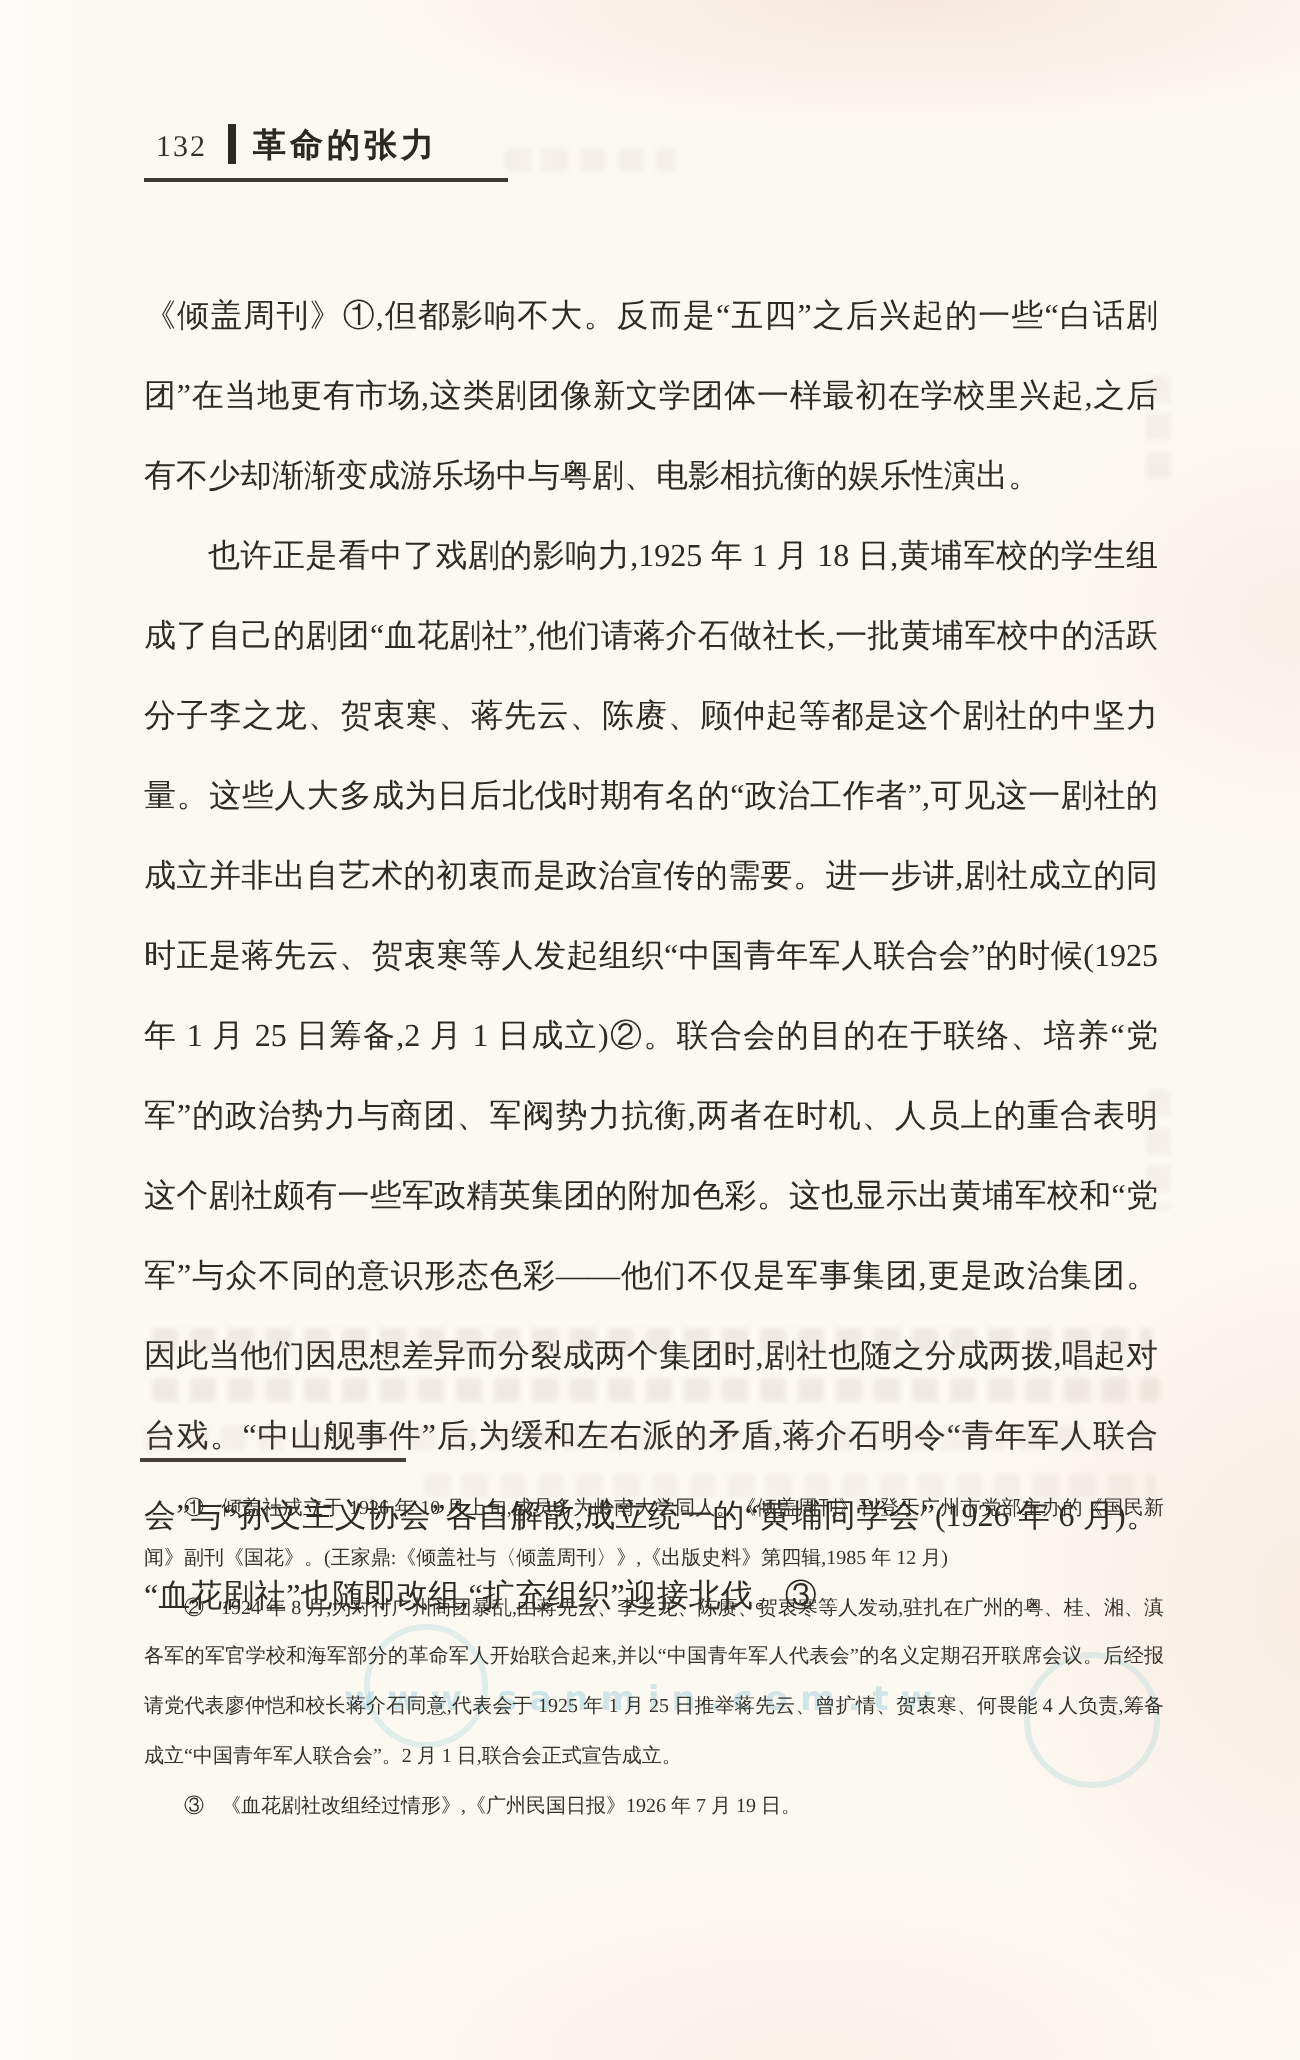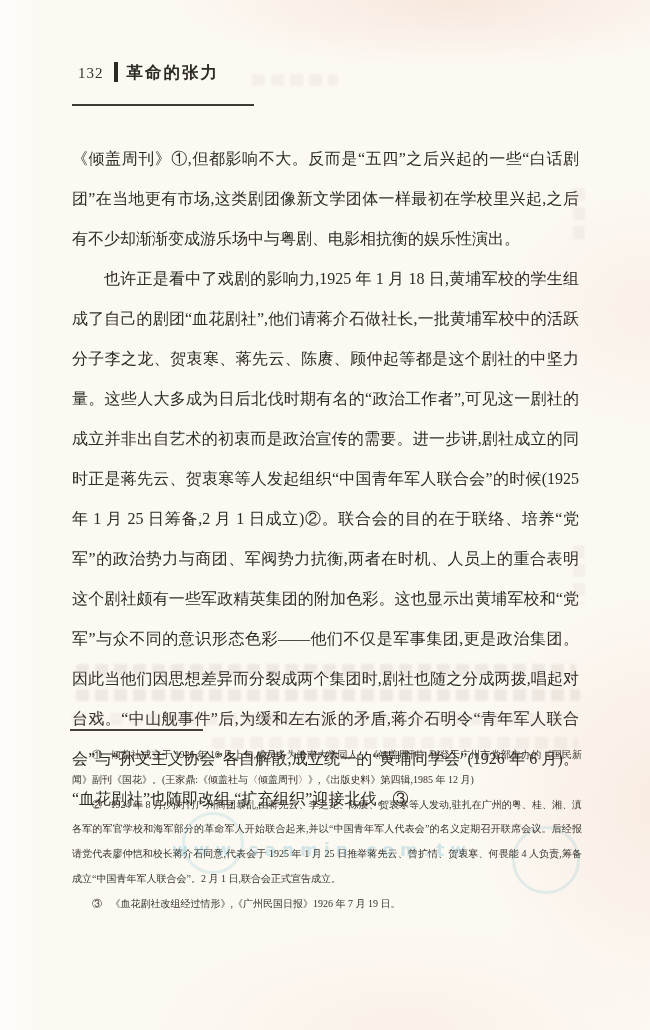--- a/index.html
+++ b/index.html
@@ -16,21 +16,21 @@
       radial-gradient(42% 30% at 102% 78%, rgba(247,230,218,.7), rgba(247,230,218,0) 72%),
       radial-gradient(35% 18% at 100% 30%, rgba(246,229,218,.45), rgba(246,229,218,0) 70%),
       radial-gradient(55% 14% at 62% 100%, rgba(248,233,222,.5), rgba(248,233,222,0) 78%),
       linear-gradient(90deg, rgba(255,255,255,.55), rgba(255,255,255,0) 7%);
     color:#2e2a26;
   }
   
   .header{
     position:absolute;left:72px;top:60px;width:176px;
     border-bottom:2px solid #3d3933;
-    padding:2px 0 20px 6px;
+    padding:2px 0 5px 6px;
     white-space:nowrap;
   }
   .pageno{font-size:15px;letter-spacing:1px;color:#35312c;}
   .hdr-bar{
     display:inline-block;width:4px;height:20px;background:#2c2823;
     margin:0 9px 0 10px;vertical-align:-4px;
   }
   .booktitle{font-size:16.5px;font-weight:bold;letter-spacing:2px;color:#2c2823;}
   
   .bodytext{

